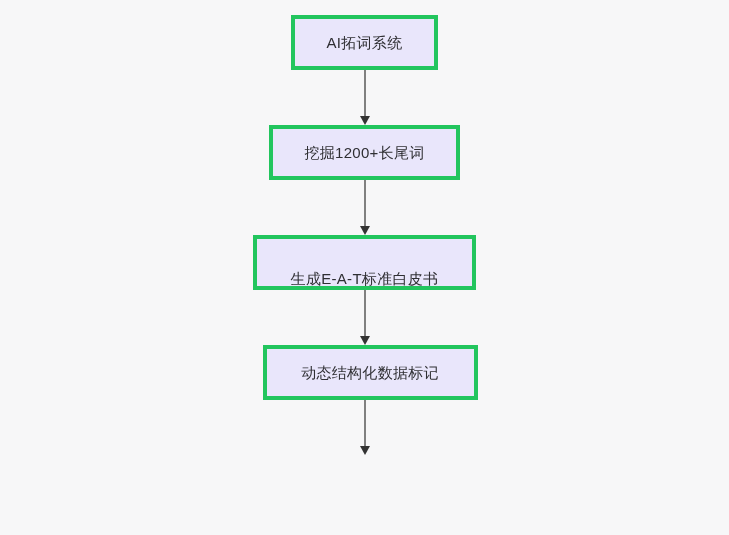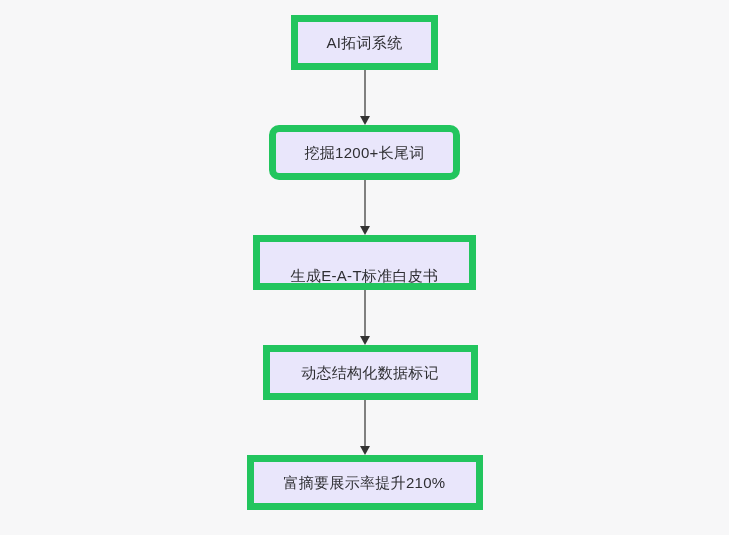--- a/index.html
+++ b/index.html
@@ -27,35 +27,35 @@
     width: 729px;
     height: 535px;
     display: flex;
     flex-direction: column;
     align-items: center;
   }
 
   .node {
     box-sizing: border-box;
     background: #e9e6fb;
-    border: 7px solid #22c55e;
+    border: 4px solid #22c55e;
     color: #2f2f33;
     font-size: 15px;
     line-height: 1;
     letter-spacing: 0.3px;
     display: flex;
     align-items: center;
     justify-content: center;
     height: 55px;
     white-space: nowrap;
     user-select: none;
   }
 
   .node-1 { width: 147px; margin-top: 15px; }
-  .node-2 { width: 191px; border-radius: 10px; }
+  .node-2 { width: 191px; }
   .node-3 { width: 223px; align-items: flex-end; }
   .node-4 { width: 215px; margin-left: 11px; }
   .node-5 { width: 236px; }
 
   
   .connector {
     position: relative;
     width: 12px;
     height: 55px;
     display: flex;
@@ -117,18 +117,15 @@
 
     <div class="node node-4">
       <span>动态结构化数据标记</span>
     </div>
 
     <div class="connector">
       <span class="line"></span>
       <span class="arrowhead"></span>
     </div>
 
-    <div class="node node-5">
-      <span>富摘要展示率提升210%</span>
-    </div>
 
   </div>
 </div>
 
 </body></html>

